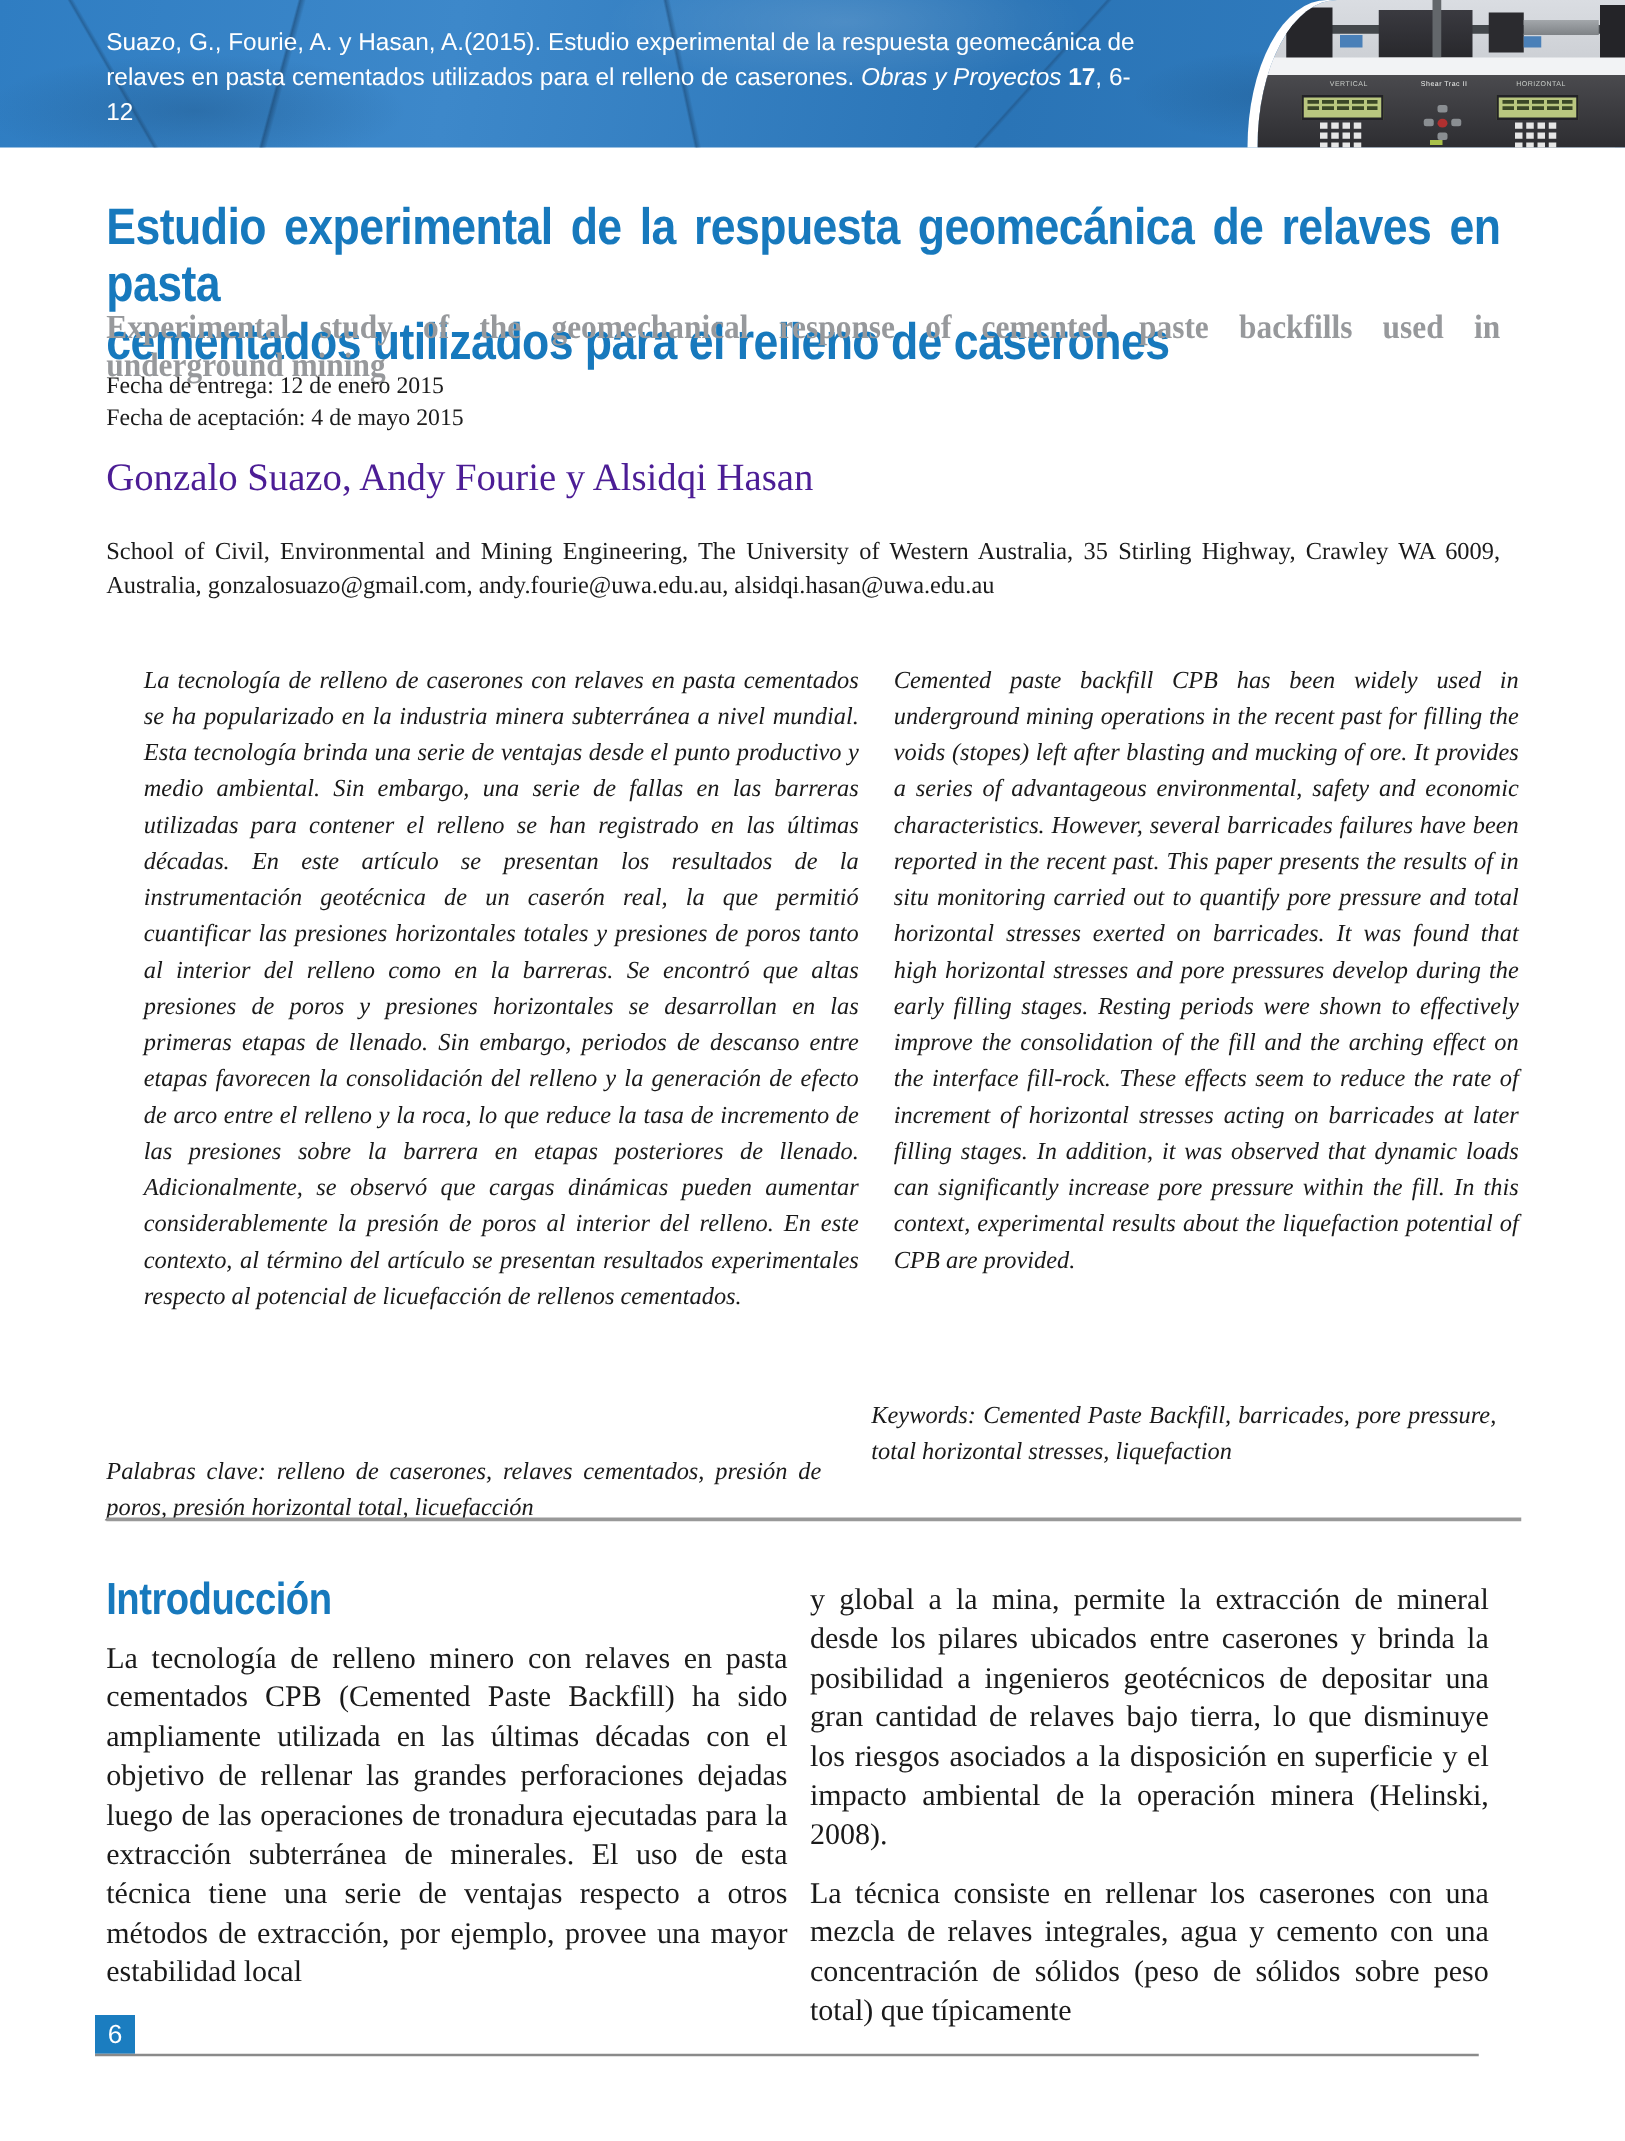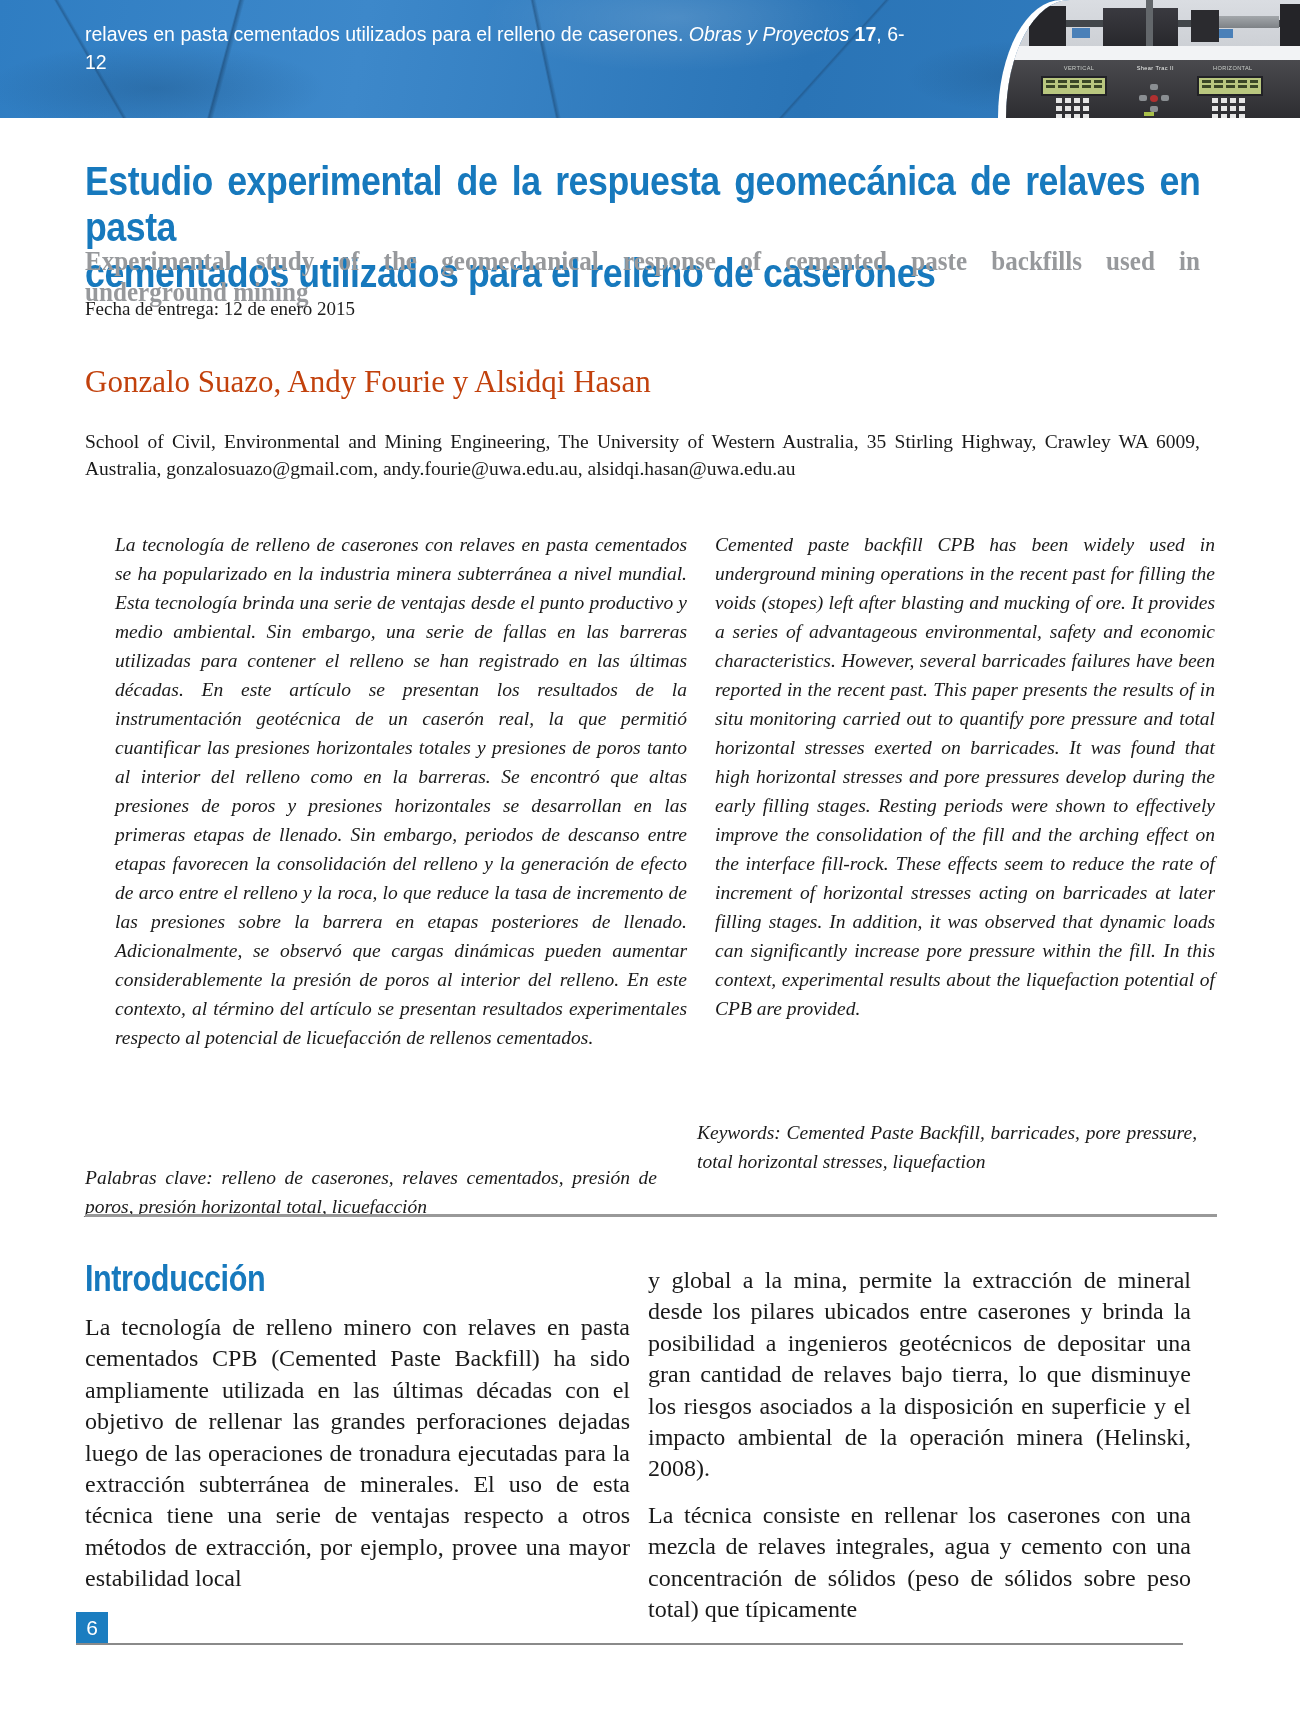--- a/index.html
+++ b/index.html
@@ -61,21 +61,21 @@
   
   .title{position:absolute;left:85px;top:131px;width:1282px;transform:scaleX(.87);transform-origin:0 0;
          font-family:"Liberation Sans", sans-serif;font-weight:700;font-size:41px;line-height:46px;
          color:#1779bd;letter-spacing:-.5px;}
   .title .l1{text-align:justify;text-align-last:justify;}
   .subtitle{position:absolute;left:85px;top:224px;width:1199px;transform:scaleX(.93);transform-origin:0 0;
          font-family:"Liberation Serif", serif;font-size:27px;line-height:31px;color:#97999c;}
   .subtitle .l1{text-align:justify;text-align-last:justify;}
   .dates{position:absolute;left:85px;top:296px;width:1115px;
          font-size:19px;line-height:26px;color:#1c1c1c;}
-  .authors{position:absolute;left:85px;top:364px;width:1115px;font-size:31px;color:#c2410c;}
+  .authors{position:absolute;left:85px;top:364px;width:1115px;font-size:31px;color:#4c1d95;}
   .affiliation{position:absolute;left:85px;top:428px;width:1115px;font-size:19.5px;line-height:27px;
          text-align:justify;color:#1a1a1a;}
 
   
   .abs{position:absolute;top:530px;font-style:italic;font-size:19.5px;line-height:29px;
        text-align:justify;color:#1a1a1a;margin-left:30px;}
   .abs.es{left:85px;width:572px;}
   .abs.en{left:685px;width:500px;}
   .kw{position:absolute;top:1118px;font-style:italic;font-size:19.5px;line-height:29px;
       text-align:justify;color:#1a1a1a;}
@@ -100,20 +100,21 @@
   .footline{position:absolute;left:76px;top:1643px;width:1107px;height:2px;background:#8a8a8a;}
 </style>
 </head>
 <body>
 
 <div class="page">
 
   <div class="band">
     <div class="cracks"></div>
     <div class="citation">
+      <div>Suazo, G., Fourie, A. y Hasan, A.(2015). Estudio experimental de la respuesta geomecánica de</div>
       <div><span>relaves en pasta cementados utilizados para el relleno de caserones. </span><i>Obras y Proyectos </i><b>17</b><span>, 6-12</span></div>
     </div>
 
     <div class="photo">
       <div class="part rail"></div>
       <div class="part blockA"></div>
       <div class="part bluebit1"></div>
       <div class="part assembly"></div>
       <div class="part vrod"></div>
       <div class="part rblock"></div>
@@ -153,20 +154,21 @@
     <div class="l2">cementados utilizados para el relleno de caserones</div>
   </h1>
 
   <h2 class="subtitle">
     <div class="l1">Experimental study of the geomechanical response of cemented paste backfills used in</div>
     <div class="l2">underground mining</div>
   </h2>
 
   <div class="dates">
     <div>Fecha de entrega: 12 de enero 2015</div>
+    <div>Fecha de aceptación: 4 de mayo 2015</div>
   </div>
 
   <div class="authors">Gonzalo Suazo, Andy Fourie y Alsidqi Hasan</div>
   <div class="affiliation">School of Civil, Environmental and Mining Engineering, The University of Western Australia, 35 Stirling Highway, Crawley WA 6009, Australia, gonzalosuazo@gmail.com, andy.fourie@uwa.edu.au, alsidqi.hasan@uwa.edu.au</div>
 
   <div class="abs es">La tecnología de relleno de caserones con relaves en pasta cementados se ha popularizado en la industria minera subterránea a nivel mundial. Esta tecnología brinda una serie de ventajas desde el punto productivo y medio ambiental. Sin embargo, una serie de fallas en las barreras utilizadas para contener el relleno se han registrado en las últimas décadas. En este artículo se presentan los resultados de la instrumentación geotécnica de un caserón real, la que permitió cuantificar las presiones horizontales totales y presiones de poros tanto al interior del relleno como en la barreras. Se encontró que altas presiones de poros y presiones horizontales se desarrollan en las primeras etapas de llenado. Sin embargo, periodos de descanso entre etapas favorecen la consolidación del relleno y la generación de efecto de arco entre el relleno y la roca, lo que reduce la tasa de incremento de las presiones sobre la barrera en etapas posteriores de llenado. Adicionalmente, se observó que cargas dinámicas pueden aumentar considerablemente la presión de poros al interior del relleno. En este contexto, al término del artículo se presentan resultados experimentales respecto al potencial de licuefacción de rellenos cementados.</div>
   <div class="abs en">Cemented paste backfill CPB has been widely used in underground mining operations in the recent past for filling the voids (stopes) left after blasting and mucking of ore. It provides a series of advantageous environmental, safety and economic characteristics. However, several barricades failures have been reported in the recent past. This paper presents the results of in situ monitoring carried out to quantify pore pressure and total horizontal stresses exerted on barricades. It was found that high horizontal stresses and pore pressures develop during the early filling stages. Resting periods were shown to effectively improve the consolidation of the fill and the arching effect on the interface fill-rock. These effects seem to reduce the rate of increment of horizontal stresses acting on barricades at later filling stages. In addition, it was observed that dynamic loads can significantly increase pore pressure within the fill. In this context, experimental results about the liquefaction potential of CPB are provided.</div>
   <div class="kw es">Palabras clave: relleno de caserones, relaves cementados, presión de poros, presión horizontal total, licuefacción</div>
   <div class="kw en">Keywords: Cemented Paste Backfill, barricades, pore pressure, total horizontal stresses, liquefaction</div>
 

